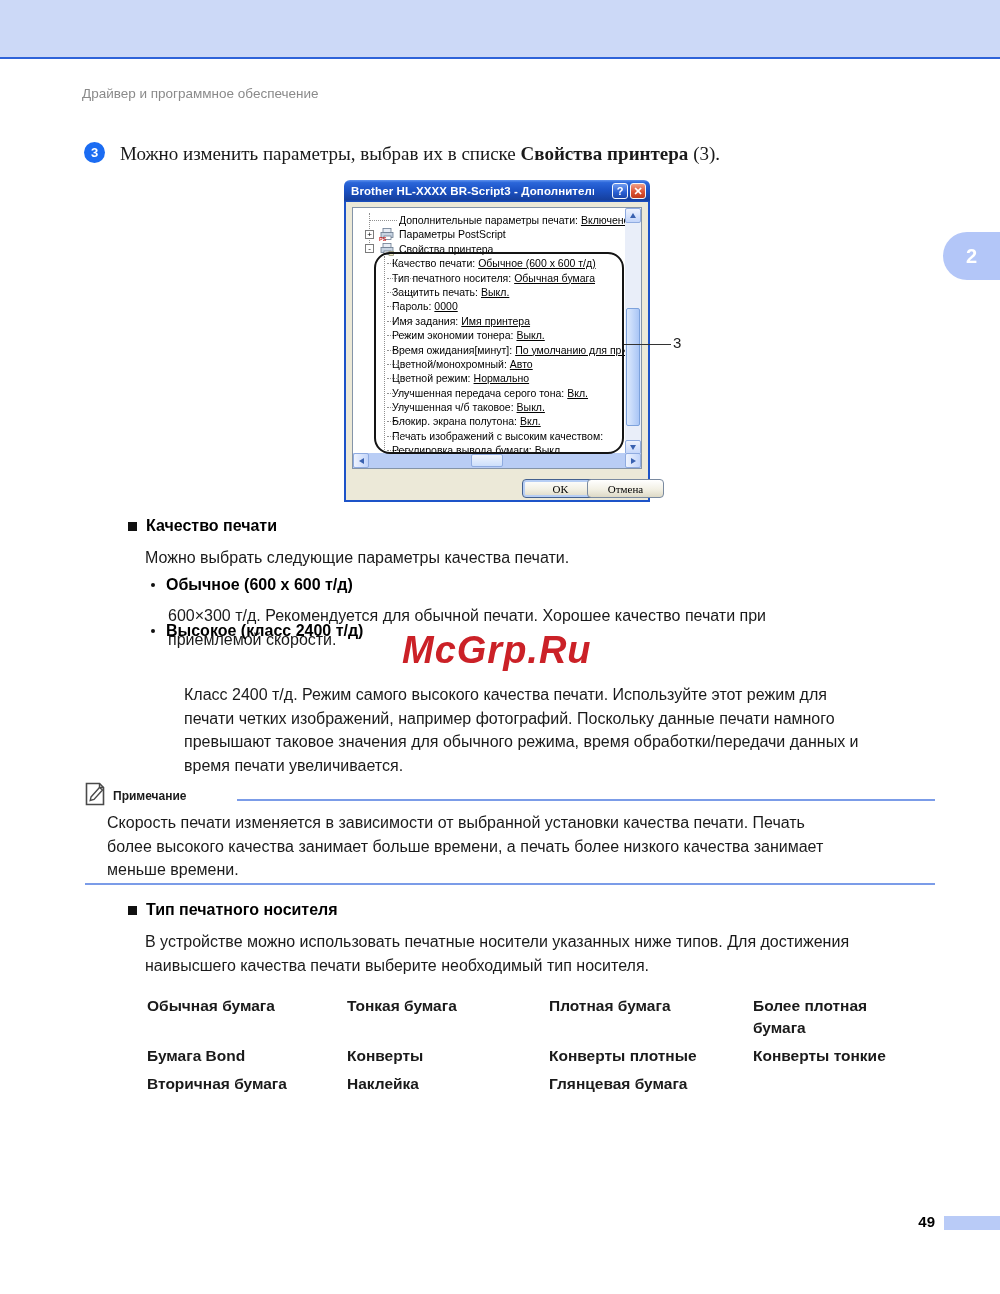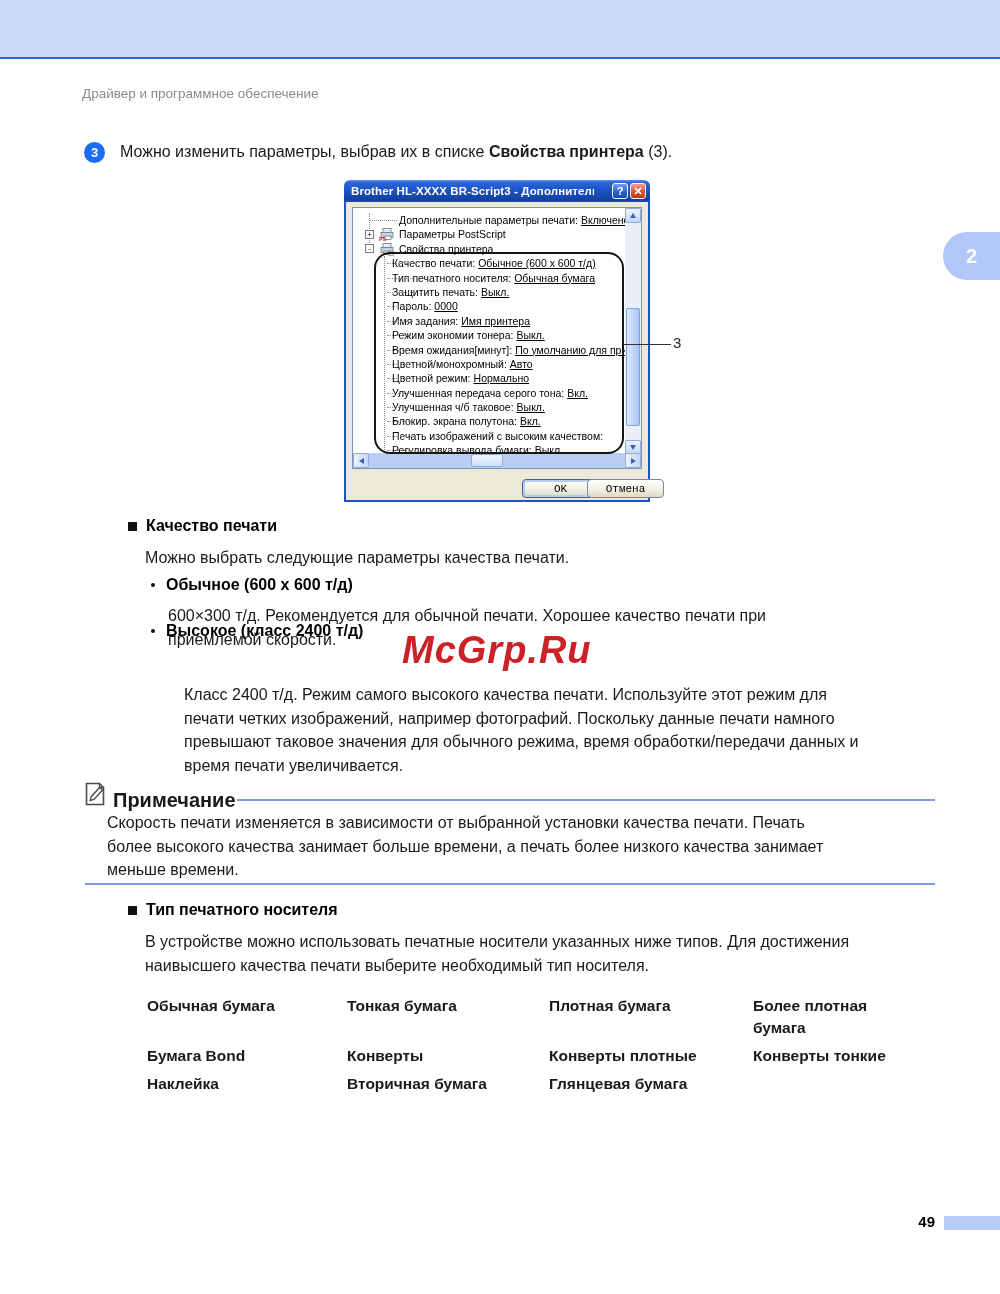--- a/index.html
+++ b/index.html
@@ -16,21 +16,21 @@
                  color:#ffffff; font-size:20px; font-weight:bold; }
   .footer-num { position:absolute; left:860px; top:1213px; width:75px; text-align:right;
                 font-size:15px; font-weight:bold; color:#000; }
   .footer-rect { position:absolute; right:0; top:1216px; width:56px; height:14px; background:#b9cbf7; }
 
   
   .step-row { position:absolute; left:84px; top:141px; }
   .step-badge { position:absolute; left:0; top:1px; width:21px; height:21px; border-radius:50%;
                 background:#1b6cf2; color:#fff; font-size:13px; font-weight:bold;
                 display:flex; align-items:center; justify-content:center; }
-  .step-text { position:absolute; left:36px; top:2px; width:800px; font-size:16px; white-space:nowrap; }
+  .step-text { position:absolute; left:36px; top:2px; width:800px; font-size:19px; white-space:nowrap;font-family:Liberation Serif, serif; }
 
   
   .dialog { position:absolute; left:344px; top:180px; width:306px; height:322px;
             border-radius:6px 6px 2px 2px; font-family:"Liberation Sans", sans-serif; }
   .titlebar { position:absolute; left:0; top:0; width:306px; height:22px; border-radius:6px 6px 0 0;
               background:linear-gradient(180deg,#5e92ee 0%,#2b66d9 12%,#1c53c6 45%,#16409e 90%,#1c52c4 100%);
               display:flex; align-items:center; }
   .dlg-title { color:#fff; font-size:11.5px; font-weight:bold; padding-left:7px; letter-spacing:0.1px;
                white-space:nowrap; overflow:hidden; width:250px; }
   .tb-btn { position:absolute; top:3px; width:16px; height:16px; border:1px solid #f4f7fd; border-radius:3px;
@@ -74,36 +74,36 @@
              border-radius:2px; background:linear-gradient(90deg,#dce9fd,#aac6f6); }
   .h-thumb { position:absolute; left:118px; top:1px; width:32px; height:13px; border:1px solid #8fabe0;
              border-radius:2px; background:linear-gradient(180deg,#f0f5fe,#cddffb); }
 
   .callout-rect { position:absolute; left:30px; top:72px; width:250px; height:202px;
                   border:2px solid #141414; border-radius:16px; z-index:5; pointer-events:none; }
   .callout-line { position:absolute; left:624px; top:344px; width:47px; height:0;
                   border-top:1.5px solid #333; }
   .callout-num  { position:absolute; left:673px; top:334px; font-size:15px; color:#222; }
 
-  .xp-btn { position:absolute; top:277px; width:77px; height:19px; font-family:Liberation Mono, monospace;
+  .xp-btn { position:absolute; top:277px; width:77px; height:19px; font-family:Liberation Serif, serif;
             font-size:11px; color:#000; border:1px solid #7a8aa0; border-radius:4px;
             background:linear-gradient(180deg,#ffffff,#f2f0e4 55%,#ddd9c6); }
   .xp-btn.ok { left:176px; box-shadow:inset 0 0 0 2px #b7cef4; border-color:#44618f; }
   .xp-btn.cancel { left:241px; }
 
   
   .sec-head { position:absolute; font-size:16px; font-weight:bold; color:#000; }
   .sq { display:inline-block; width:9px; height:9px; background:#111; margin-right:9px; }
   .body-text { position:absolute; font-size:16px; line-height:23.5px; color:#1a1a1a; white-space:pre-line; }
   .li-title { position:absolute; font-size:16px; font-weight:bold; color:#000; }
   .bullet { display:inline-block; width:4px; height:4px; border-radius:50%; background:#111;
             margin:0 11px 3px 0; }
 
   .note-icon { position:absolute; left:84px; top:781px; }
-  .note-head { position:absolute; left:113px; top:789px; font-size:20px; font-weight:bold; }
+  .note-head { position:absolute; left:113px; top:789px; font-size:12px; font-weight:bold; }
   .note-line { position:absolute; left:237px; top:799px; width:698px; height:2px; background:#7b9ce8; }
   .hr-blue   { position:absolute; left:85px; top:883px; width:850px; height:2px; background:#7b9ce8; }
 
   .media-table { position:absolute; left:147px; top:995px; display:grid;
                  grid-template-columns:200px 202px 204px 184px; grid-template-rows:50px 28px 28px;
                  font-size:15.5px; font-weight:bold; line-height:22px; white-space:pre-line; }
 
   .watermark { position:absolute; left:402px; top:629px; font-size:38px; font-style:italic;
                font-weight:bold; color:#cb2127; letter-spacing:1px; }
 </style>
@@ -246,22 +246,22 @@
   <div class="media-table">
     <div>Обычная бумага</div>
     <div>Тонкая бумага</div>
     <div>Плотная бумага</div>
     <div>Более плотная
 бумага</div>
     <div>Бумага Bond</div>
     <div>Конверты</div>
     <div>Конверты плотные</div>
     <div>Конверты тонкие</div>
+    <div>Вторичная бумага</div>
     <div>Наклейка</div>
-    <div>Вторичная бумага</div>
     <div>Глянцевая бумага</div>
     <div></div>
   </div>
 
   <div class="footer-num">49</div>
   <div class="footer-rect"></div>
 
 </div>
 
 </body></html>

